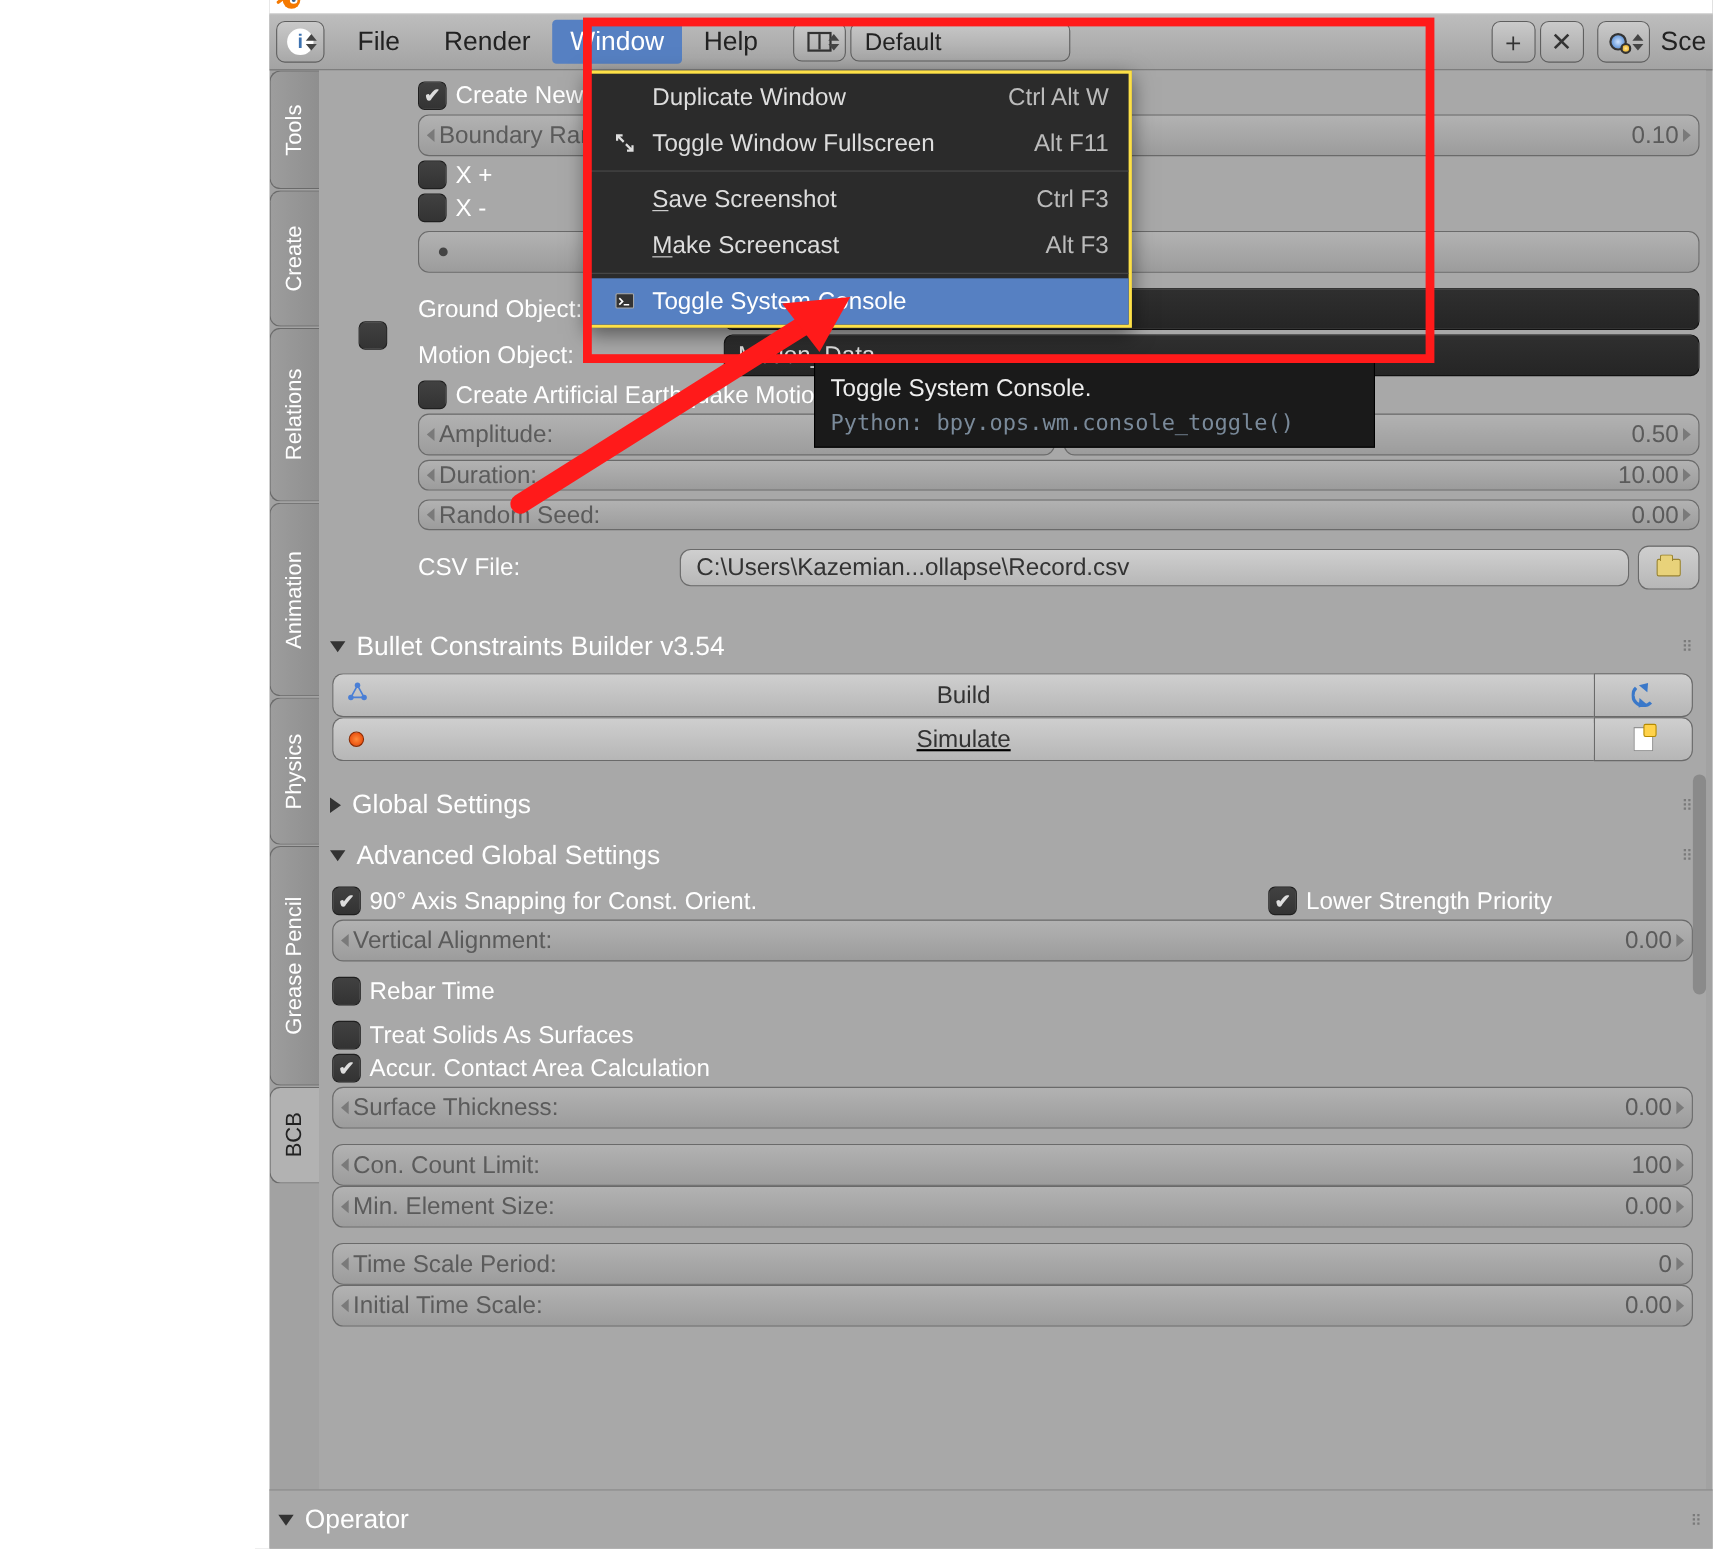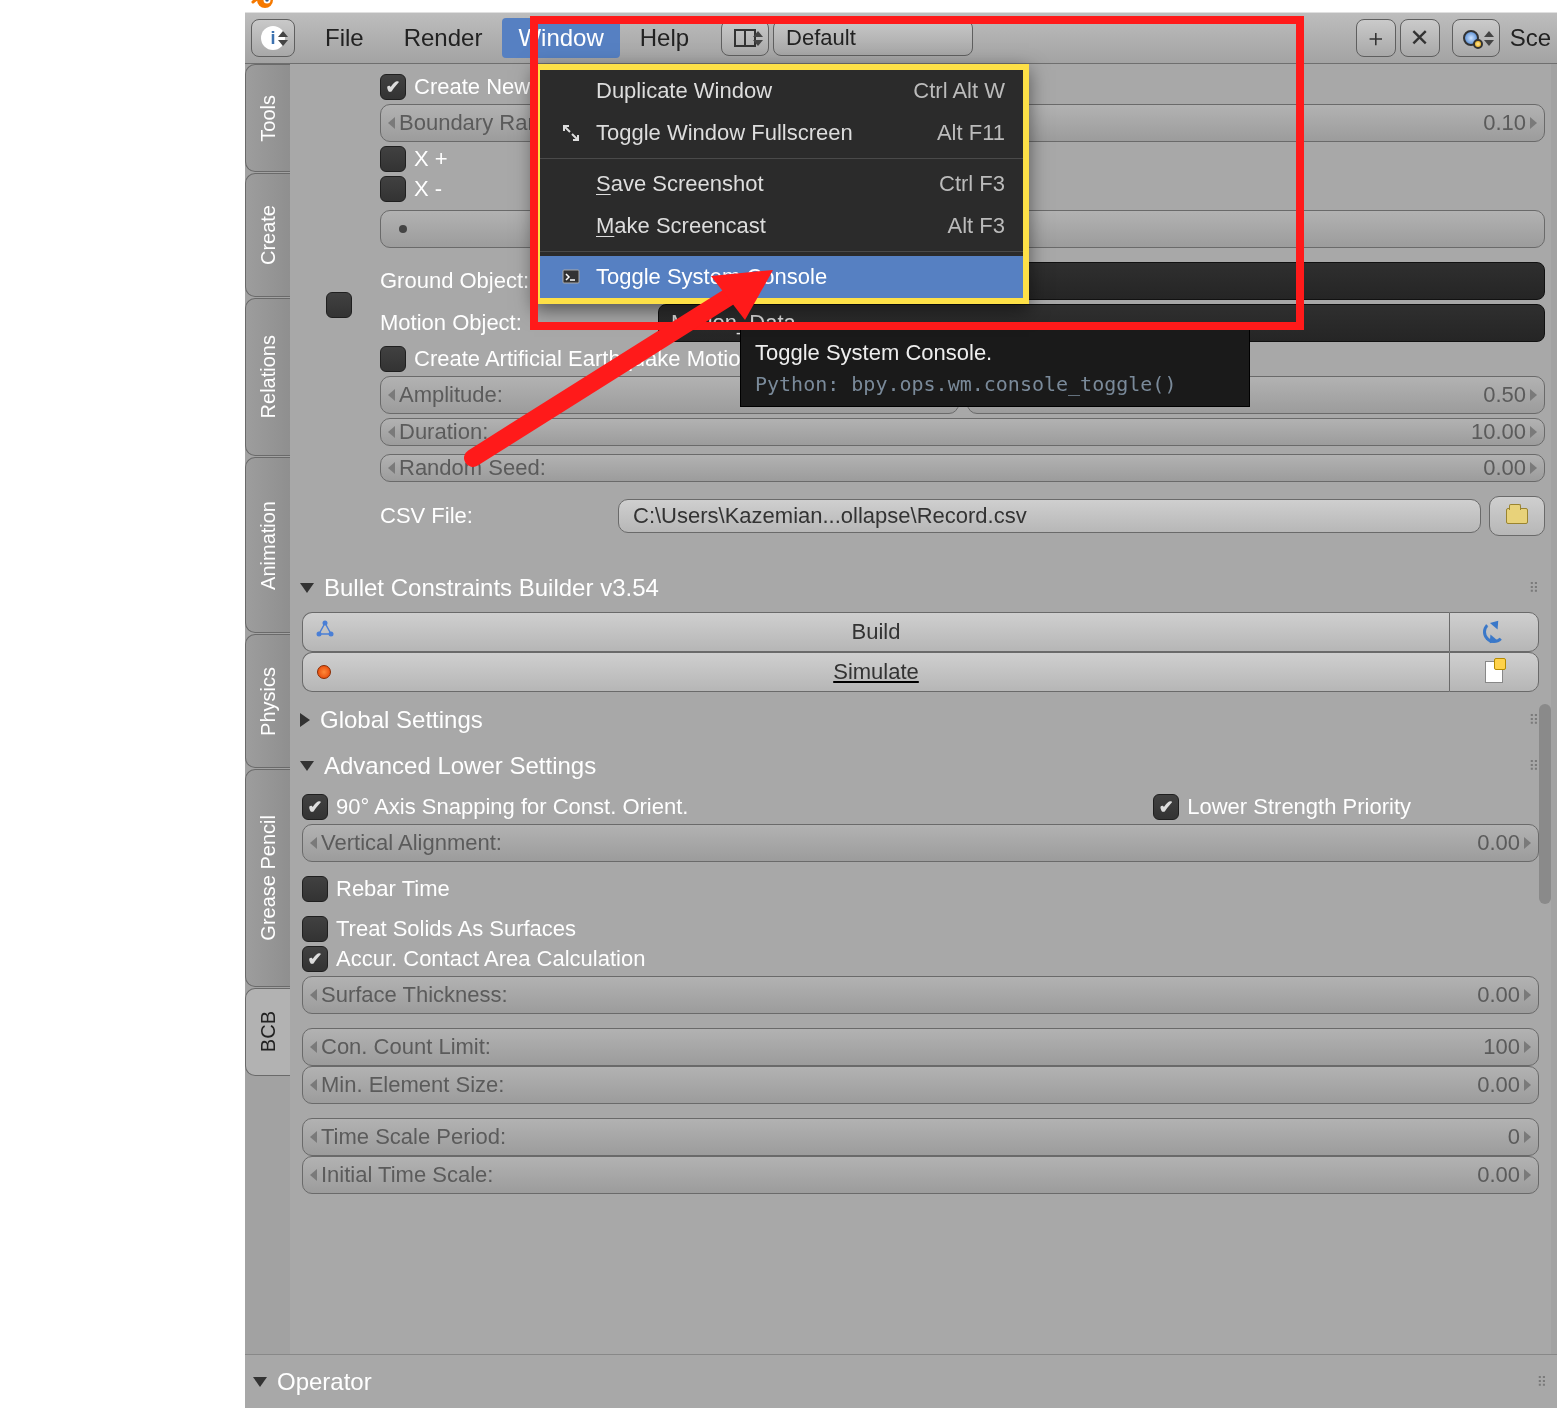--- a/index.html
+++ b/index.html
@@ -63,21 +63,21 @@
   .section-head .trir { width:0;height:0;border-top:7px solid transparent;border-bottom:7px solid transparent;border-left:10px solid #333;}
   .section-head .grip { margin-left:auto; color:#7a7a7a; letter-spacing:2px; font-size:14px;}
 
   .bigbtn { height:40px; border-radius:10px; background:linear-gradient(#cfcfcf,#b6b6b6); border:1px solid #6a6a6a; display:flex; align-items:center; justify-content:center; font-size:22px; color:#333;}
   .btnrow { display:flex; gap:0; }
   .btnrow .bigbtn:first-child { border-top-right-radius:0;border-bottom-right-radius:0; border-right:none;}
   .btnrow .bigbtn:last-child { border-top-left-radius:0;border-bottom-left-radius:0; width:90px; flex: 0 0 90px;}
   .btnrow .bigbtn:first-child{ flex:1;}
 
   
-  .menu { position:absolute; left:289px; top:64px; width:495px; background:#2b2b2b; border:6px solid #fde047; box-shadow: 0 6px 18px rgba(0,0,0,0.5); z-index:50; color:#ddd; font-size:22px;}
+  .menu { position:absolute; left:289px; top:64px; width:495px; background:#2b2b2b; border:3px solid #fde047; box-shadow: 0 6px 18px rgba(0,0,0,0.5); z-index:50; color:#ddd; font-size:22px;}
   .menu .mrow { display:flex; align-items:center; padding: 8px 18px; gap:12px; }
   .menu .mrow .lab { flex:1;}
   .menu .mrow .sc { color:#bbb;}
   .menu .sep { height:1px; background:#4a4a4a; margin:4px 0;}
   .menu .highlight { background:#5680c2; color:#fff; }
   .menu .micn { width:26px; display:flex; justify-content:center;}
   .menu .micn svg { width:18px; height:18px;}
   .menu .underline { text-decoration: underline; text-decoration-thickness:1px; text-underline-offset:3px;}
 
   
@@ -314,29 +314,29 @@
       <div class="btnrow" style="margin:0 6px;text-decoration:underline;">
         <div class="bigbtn" style="position:relative;">
           <span class="reddot" style="position:absolute;left:14px;"></span>
           <span>Simulate</span>
         </div>
         <div class="bigbtn">
             <span class="newdoc-icon"></span>
           </div>
       </div>
 
-      <div class="section-head" style="margin-top:8px;">
+      <div class="section-head" style="margin-top:20px;">
         <span class="trir"></span>
         <span>Global Settings</span>
         <span class="grip">⠿</span>
       </div>
 
       <div class="section-head" style="margin-top:6px;">
         <span class="tri"></span>
-        <span>Advanced Lower Settings</span>
+        <span>Advanced Global Settings</span>
         <span class="grip">⠿</span>
       </div>
 
       <div style="padding:4px 6px;">
         <div class="row">
           <span class="chk on"></span>
           <label style="flex:1;">90° Axis Snapping for Const. Orient.</label>
           <span class="chk on"></span>
           <label>Lower Strength Priority</label>
           <span style="width:120px;"></span>

